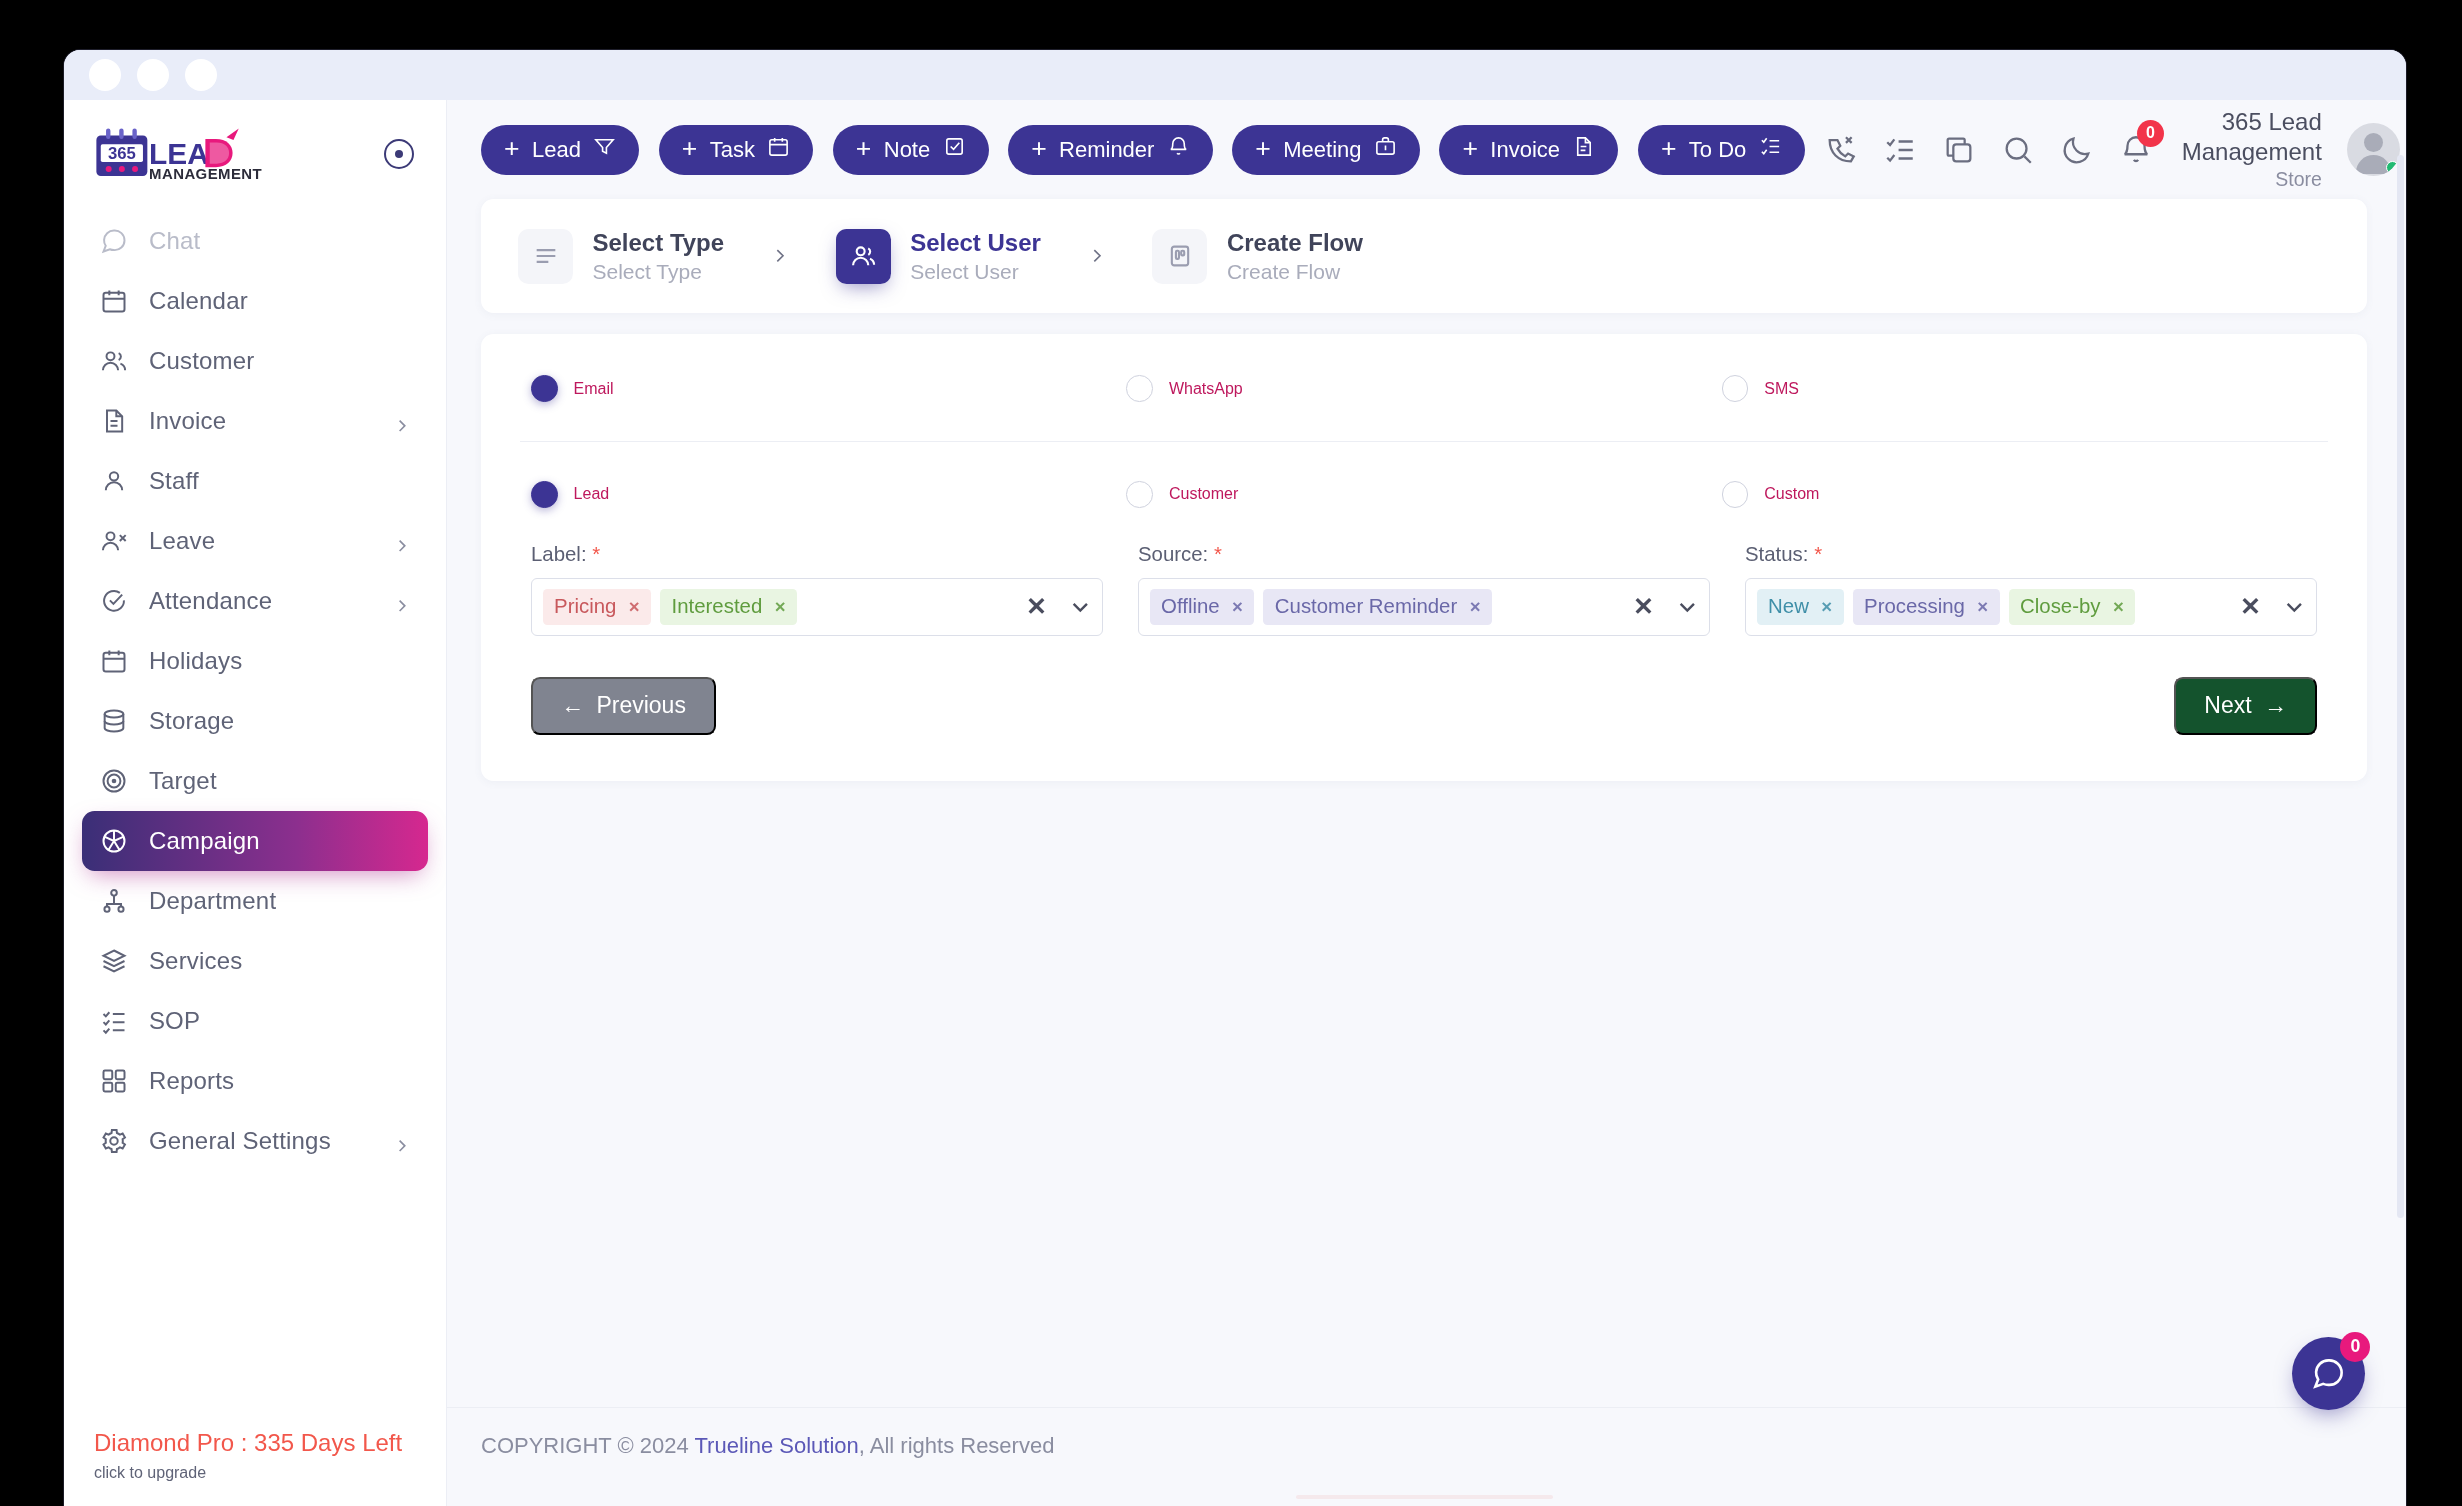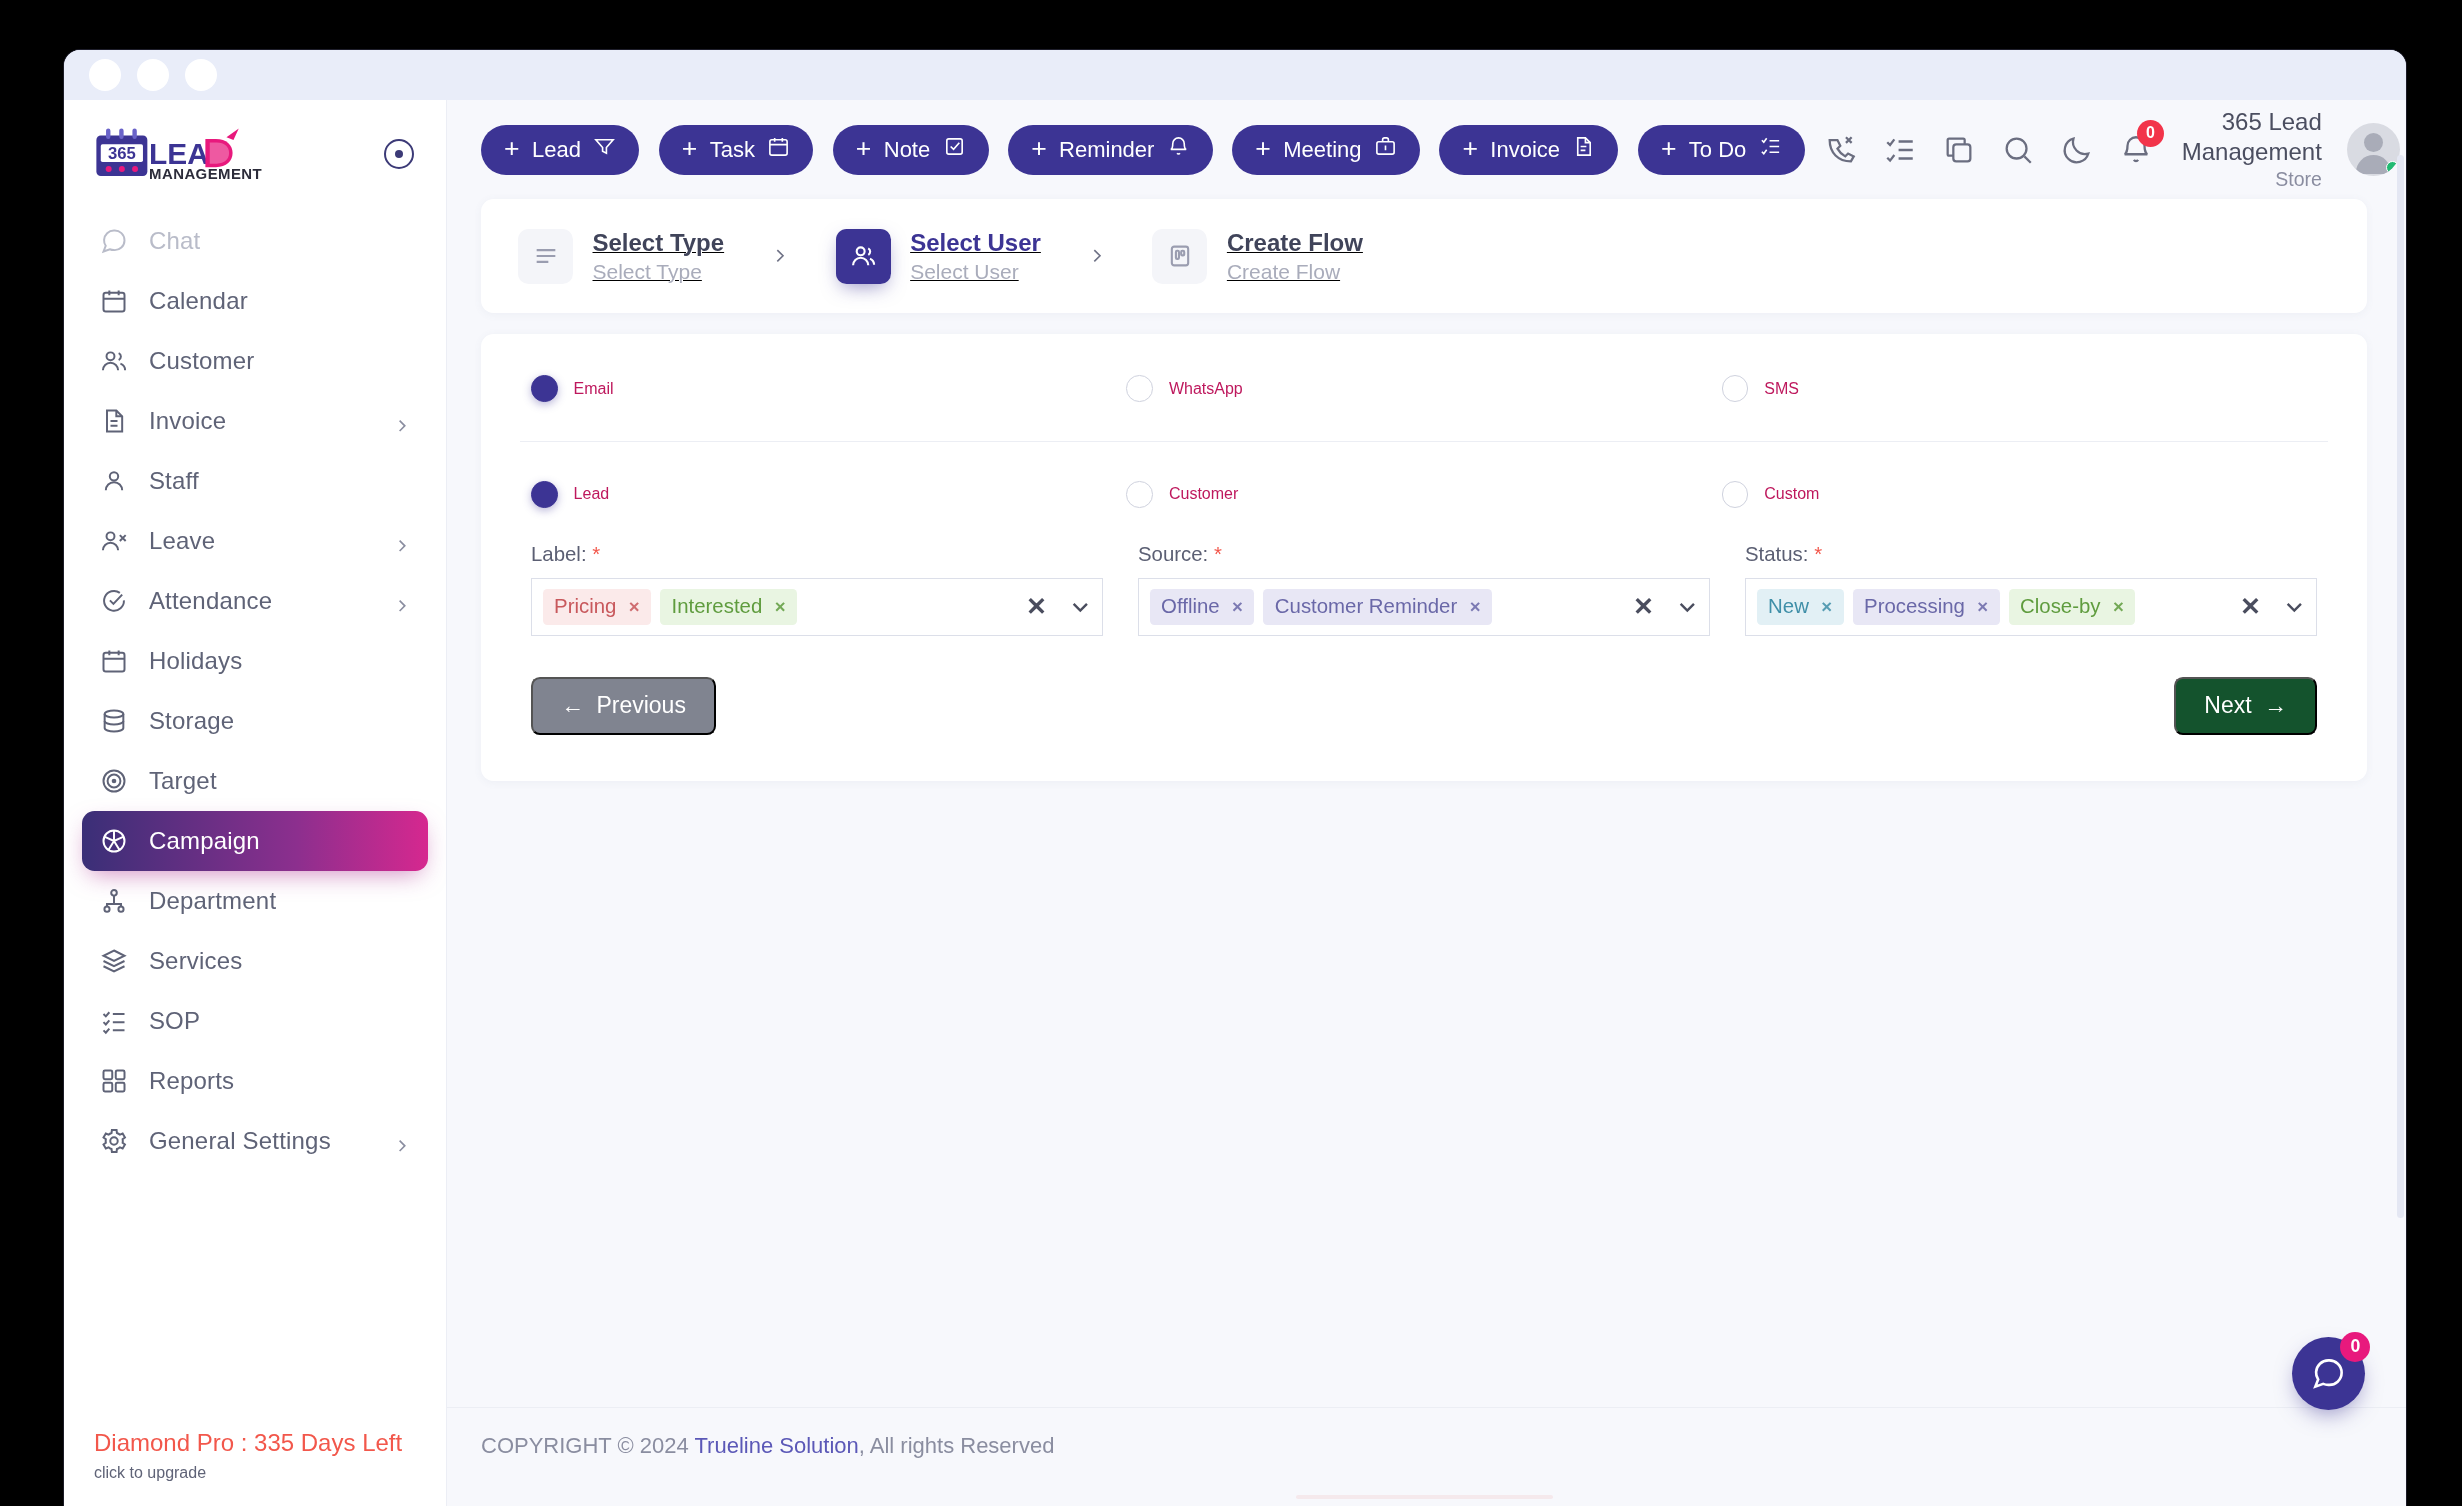--- a/index.html
+++ b/index.html
@@ -128,21 +128,21 @@
   
   .stepper { display: flex; align-items: center; padding: 28px 37px; margin-bottom: 21px; }
   .step { display: flex; align-items: center; gap: 19.5px; }
   .step-ic {
     width: 55px; height: 55px; border-radius: 10.6px; background: #f4f5f9;
     display: flex; align-items: center; justify-content: center; flex: 0 0 55px;
   }
   .step-ic svg { width: 28px; height: 28px; stroke: #9a9db0; stroke-width: 1.8; fill: none; }
   .step.current .step-ic { background: #3c3494; box-shadow: 0 7px 19.5px -5.3px rgba(60,52,148,.55); }
   .step.current .step-ic svg { stroke: #fff; }
-  .step-txt { line-height: 1.3; text-decoration: underline; }
+  .step-txt { line-height: 1.3; }
   .step-title { font-size: 24px; font-weight: 700; color: #40445a; white-space: nowrap; }
   .step.current .step-title { color: #3c3494; }
   .step-sub { font-size: 21px; color: #a9acbb; white-space: nowrap; }
   .step-sep { margin: 0 46px; }
   .step-sep svg { width: 19.5px; height: 19.5px; stroke: #6f7286; stroke-width: 2; fill: none; display:block; }
 
   
   .formcard { padding: 41px 0 46px 0; }
   .radio-row {
     display: flex; padding: 0 50px; align-items: center;
@@ -154,21 +154,21 @@
   }
   .rmark.on { background: #3c3494; border-color: #3c3494; box-shadow: 0 2.7px 8.9px rgba(60,52,148,.35); }
   .rlabel { font-size: 16px; color: #be185d; }
   .divider { height: 0.9px; background: #eceef4; margin: 39px 39px 0 39px; }
 
   .fields { display: flex; gap: 35px; padding: 0 50px; margin-top: 35px; }
   .field { flex: 1; min-width: 0; }
   .flabel { font-size: 20.4px; color: #5b5f73; margin-bottom: 12.4px; }
   .req { color: #f2574b; }
   .select {
-    border: 0.9px solid #dcdfe9; border-radius: 0; background: #fff;
+    border: 0.9px solid #dcdfe9; border-radius: 6px; background: #fff;
     min-height: 58px; display: flex; align-items: center;
     padding: 7px 8.9px 7px 10.6px; gap: 8.9px;
   }
   .tags { display: flex; flex-wrap: wrap; gap: 8.9px; flex: 1; min-width: 0; }
   .tag {
     display: inline-flex; align-items: center; gap: 12.4px;
     border-radius: 4.4px; padding: 6.2px 11.5px; font-size: 20.4px; white-space: nowrap;
   }
   .tag .tx { font-size: 18.6px; font-weight: 700; opacity: .85; }
   .tag.red { background: #fbeaea; color: #c8585c; }

